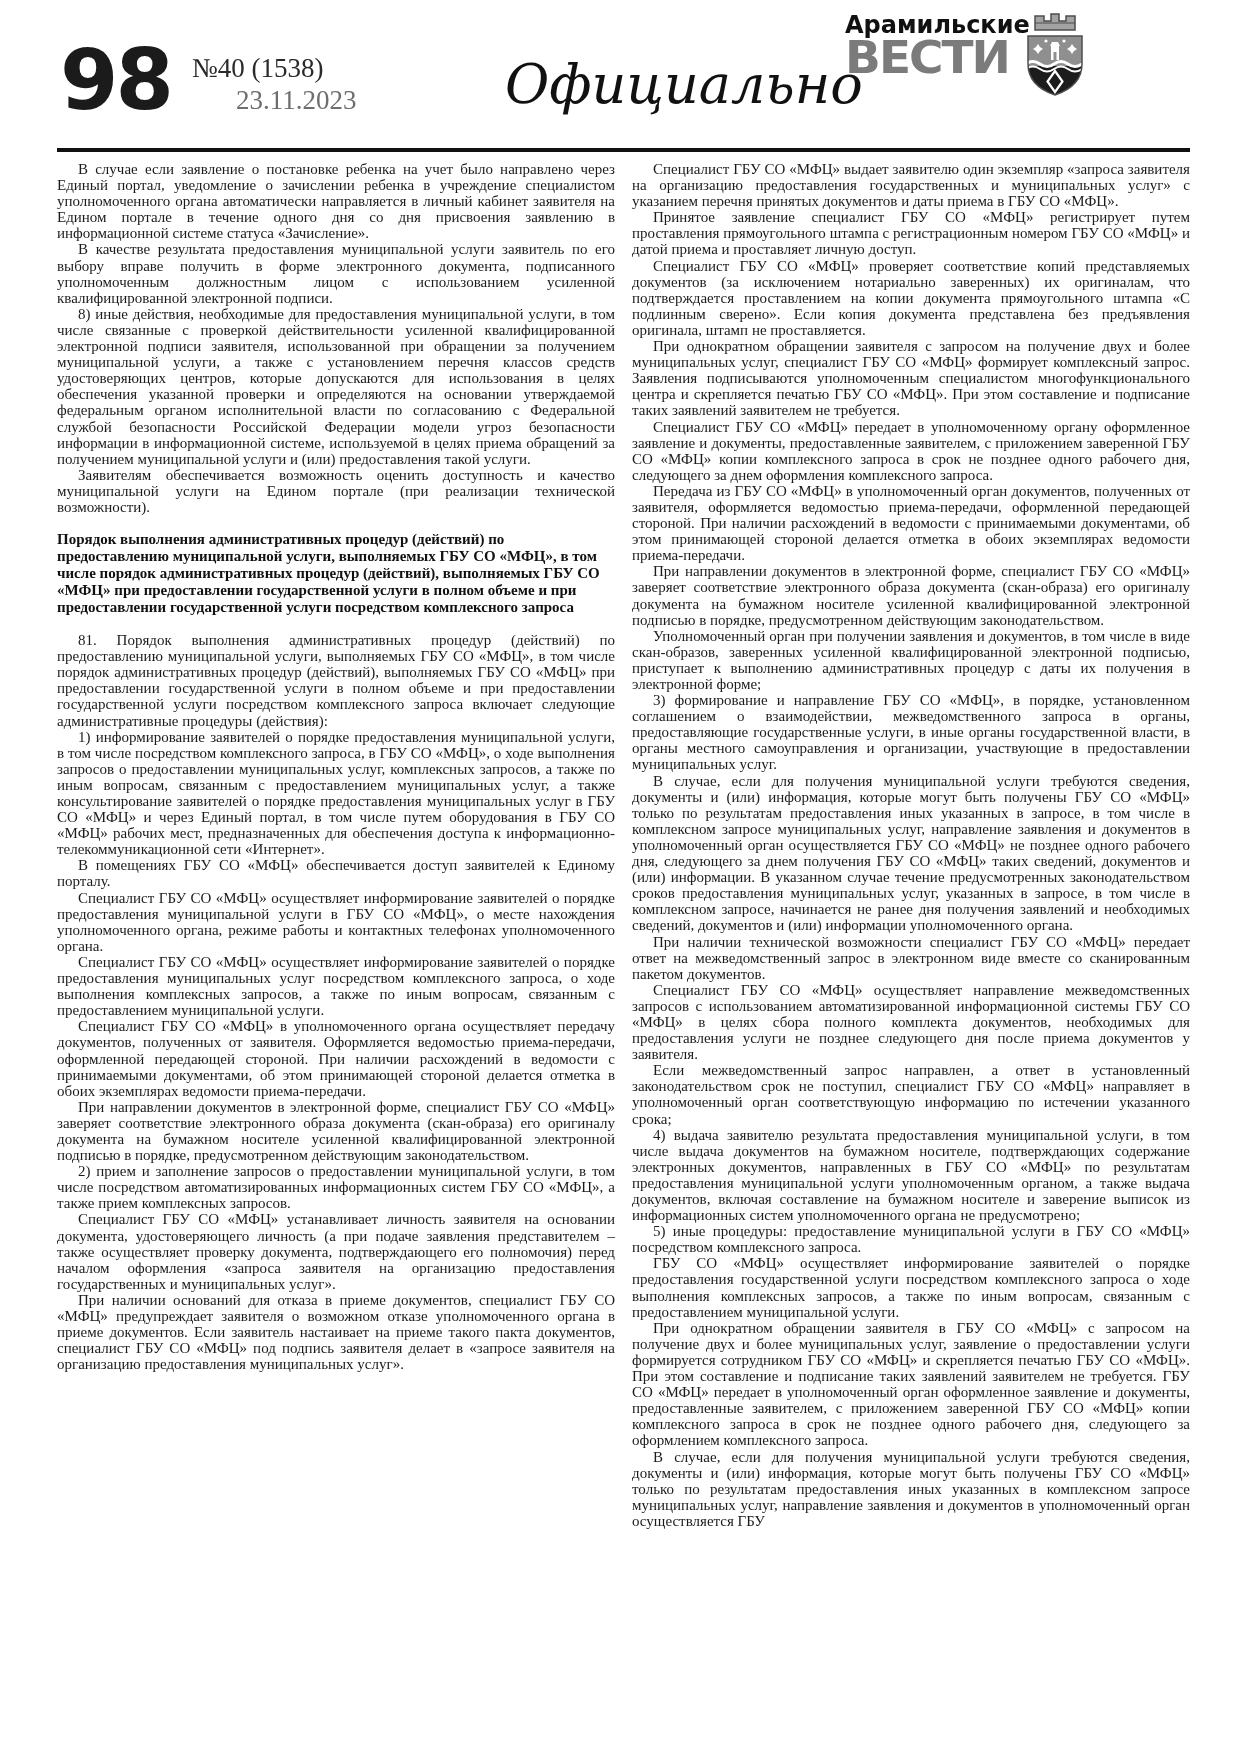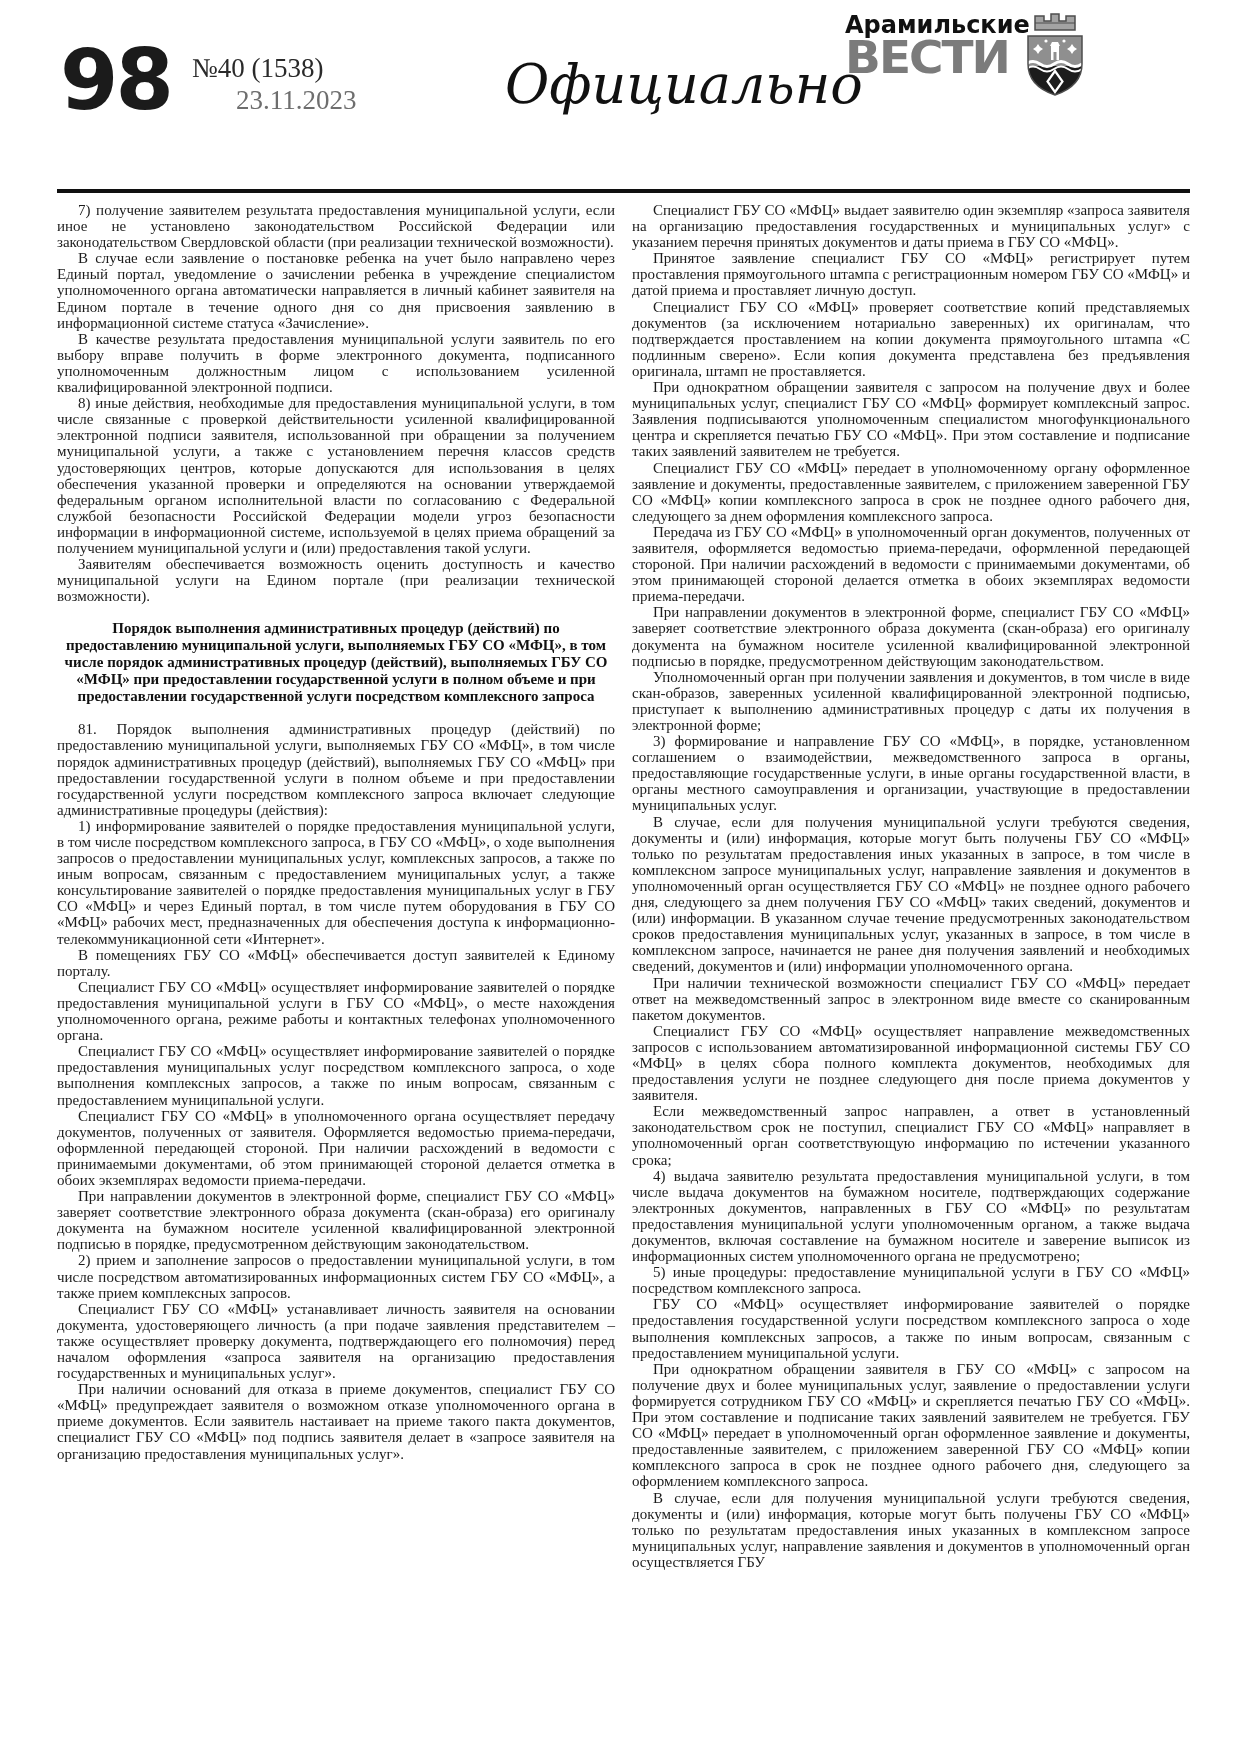--- a/index.html
+++ b/index.html
@@ -7,21 +7,21 @@
     position:relative;
     width:1241px;height:1754px;
     background:#ffffff;
     overflow:hidden;
     box-sizing:border-box;
     padding:0 51px 0 57px;
     color:#1b1b1b;
     font-family:"Liberation Serif","DejaVu Serif",serif;
   }
   
-  .hdr{position:relative;height:189px;}
+  .hdr{position:relative;height:148px;}
   .pagenum{
     position:absolute;left:3px;top:38px;
     font-family:"DejaVu Sans","Liberation Sans",sans-serif;
     font-weight:bold;font-size:84px;line-height:1;letter-spacing:-3px;
   }
   .issue{position:absolute;left:135px;top:52px;font-size:27px;line-height:32px;}
   .issue .num{color:#2a2a2a;}
   .issue .date{color:#6e6e6e;margin-left:44px;}
   .section-title{
     position:absolute;left:448px;top:58px;
@@ -42,21 +42,21 @@
   .col{width:558px;}
   .col p{margin:0;}
   .body-p{
     font-size:15px;line-height:16.1px;
     text-align:justify;text-indent:1.4em;
     hyphens:auto;-webkit-hyphens:auto;
     color:#1b1b1b;
   }
   .col-heading{
     font-size:15px;line-height:17px;font-weight:bold;
-    text-align:center;text-indent:0;
+    text-align:left;text-indent:0;
     margin:16px 0 16px 0 !important;
     color:#111;
   }
 </style>
 </head>
 <body>
 
 <div class="page">
 
   <header class="hdr">
@@ -101,21 +101,20 @@
 
         <path d="M40 63 l7.5 10.5 L40 84 l-7.5 -10.5 Z" fill="#1c1c1c" stroke="#ffffff" stroke-width="2.2"></path>
       </svg>
     </div>
   </header>
 
   <div class="rule"></div>
 
   <main class="columns">
     <section class="col">
-        <p class="body-p">7) получение заявителем результата предоставления муниципальной услуги, если иное не установлено законодательством Российской Федерации или законодательством Свердловской области (при реализации технической возможности).</p>
         <p class="body-p">В случае если заявление о постановке ребенка на учет было направлено через Единый портал, уведомление о зачислении ребенка в учреждение специалистом уполномоченного органа автоматически направляется в личный кабинет заявителя на Едином портале в течение одного дня со дня присвоения заявлению в информационной системе статуса «Зачисление».</p>
         <p class="body-p">В качестве результата предоставления муниципальной услуги заявитель по его выбору вправе получить в форме электронного документа, подписанного уполномоченным должностным лицом с использованием усиленной квалифицированной электронной подписи.</p>
         <p class="body-p">8) иные действия, необходимые для предоставления муниципальной услуги, в том числе связанные с проверкой действительности усиленной квалифицированной электронной подписи заявителя, использованной при обращении за получением муниципальной услуги, а также с установлением перечня классов средств удостоверяющих центров, которые допускаются для использования в целях обеспечения указанной проверки и определяются на основании утверждаемой федеральным органом исполнительной власти по согласованию с Федеральной службой безопасности Российской Федерации модели угроз безопасности информации в информационной системе, используемой в целях приема обращений за получением муниципальной услуги и (или) предоставления такой услуги.</p>
         <p class="body-p">Заявителям обеспечивается возможность оценить доступность и качество муниципальной услуги на Едином портале (при реализации технической возможности).</p>
         <p class="col-heading">Порядок выполнения административных процедур (действий) по предоставлению муниципальной услуги, выполняемых ГБУ СО «МФЦ», в том числе порядок административных процедур (действий), выполняемых ГБУ СО «МФЦ» при предоставлении государственной услуги в полном объеме и при предоставлении государственной услуги посредством комплексного запроса</p>
         <p class="body-p">81. Порядок выполнения административных процедур (действий) по предоставлению муниципальной услуги, выполняемых ГБУ СО «МФЦ», в том числе порядок административных процедур (действий), выполняемых ГБУ СО «МФЦ» при предоставлении государственной услуги в полном объеме и при предоставлении государственной услуги посредством комплексного запроса включает следующие административные процедуры (действия):</p>
         <p class="body-p">1) информирование заявителей о порядке предоставления муниципальной услуги, в том числе посредством комплексного запроса, в ГБУ СО «МФЦ», о ходе выполнения запросов о предоставлении муниципальных услуг, комплексных запросов, а также по иным вопросам, связанным с предоставлением муниципальных услуг, а также консультирование заявителей о порядке предоставления муниципальных услуг в ГБУ СО «МФЦ» и через Единый портал, в том числе путем оборудования в ГБУ СО «МФЦ» рабочих мест, предназначенных для обеспечения доступа к информационно-телекоммуникационной сети «Интернет».</p>
         <p class="body-p">В помещениях ГБУ СО «МФЦ» обеспечивается доступ заявителей к Единому порталу.</p>
         <p class="body-p">Специалист ГБУ СО «МФЦ» осуществляет информирование заявителей о порядке предоставления муниципальной услуги в ГБУ СО «МФЦ», о месте нахождения уполномоченного органа, режиме работы и контактных телефонах уполномоченного органа.</p>
         <p class="body-p">Специалист ГБУ СО «МФЦ» осуществляет информирование заявителей о порядке предоставления муниципальных услуг посредством комплексного запроса, о ходе выполнения комплексных запросов, а также по иным вопросам, связанным с предоставлением муниципальной услуги.</p>

